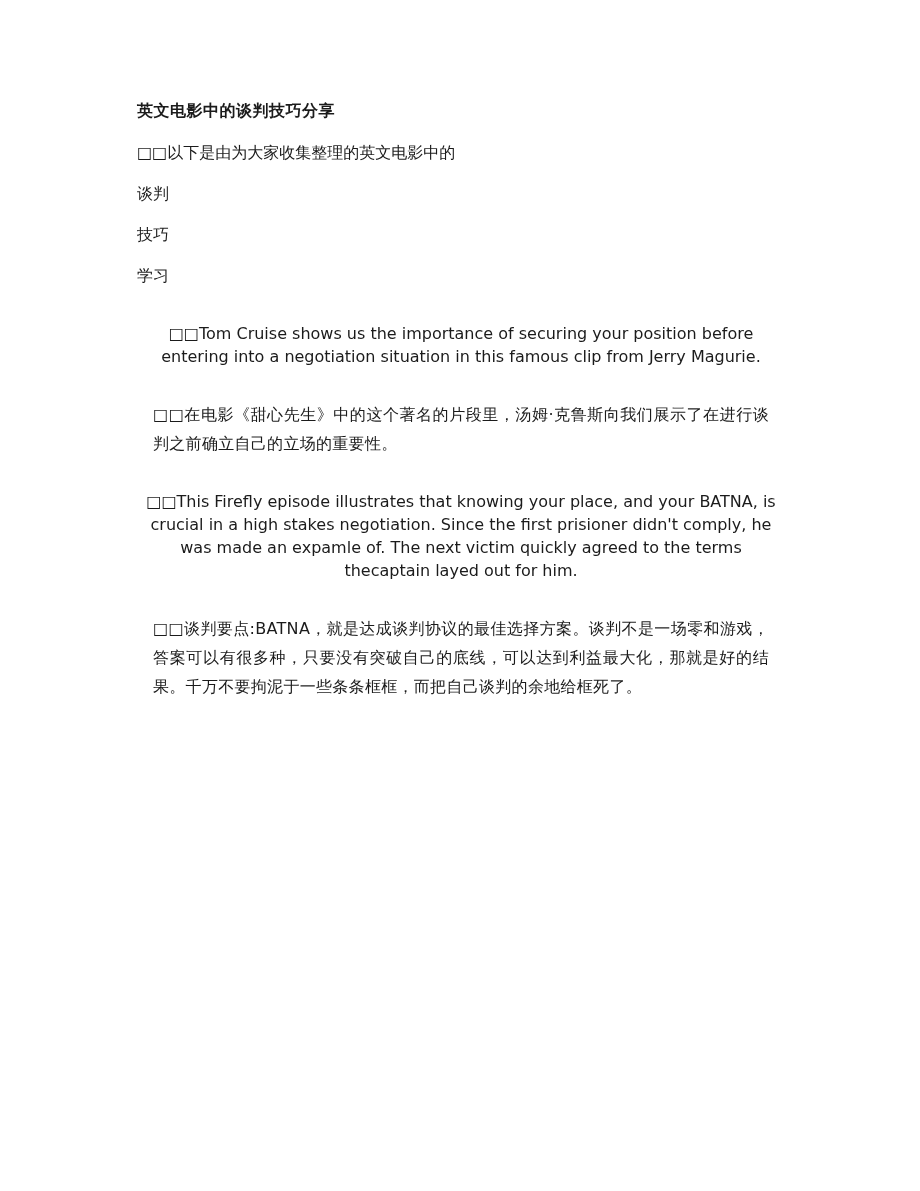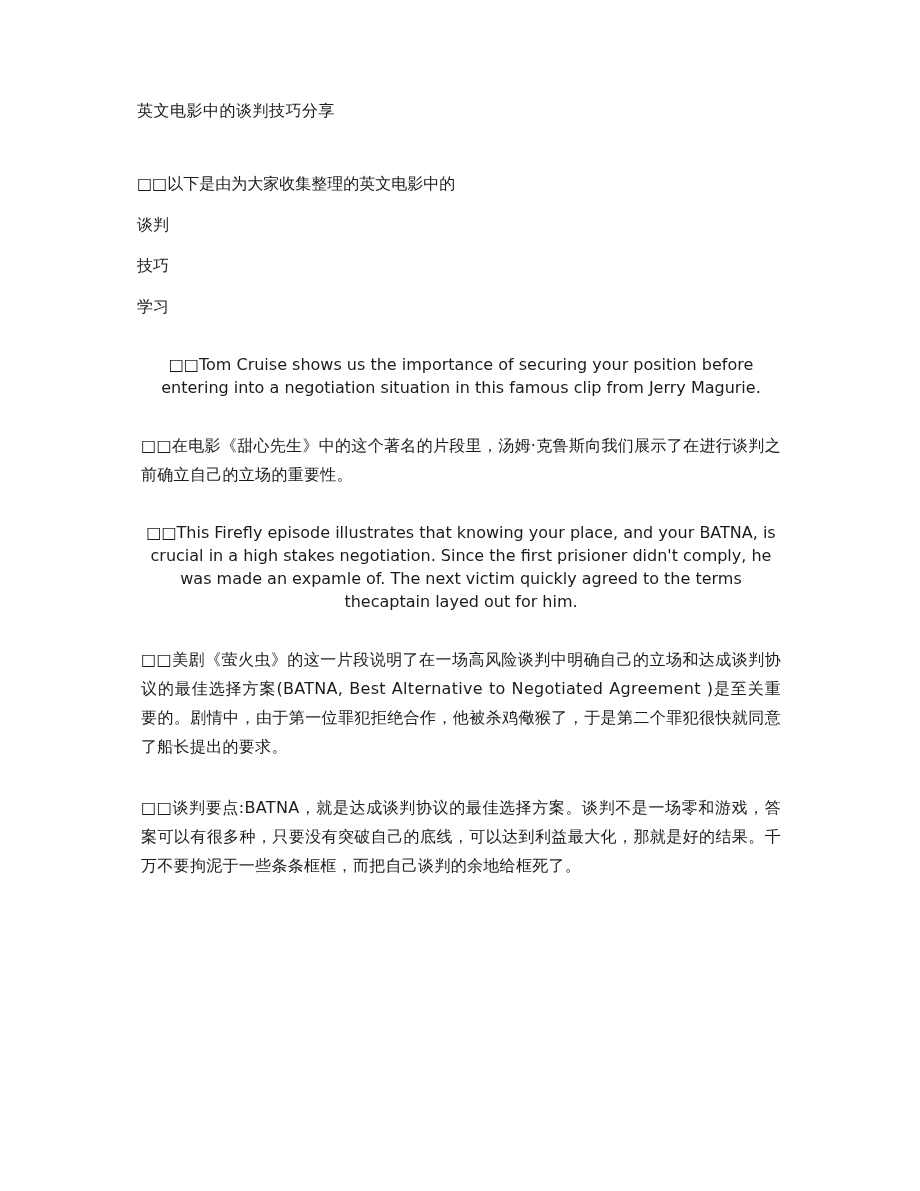--- a/index.html
+++ b/index.html
@@ -17,38 +17,38 @@
   .page {
     box-sizing: border-box;
     width: 920px;
     min-height: 1191px;
     padding: 100px 135px 60px 137px;
     background: #ffffff;
   }
   .doc-title {
     font-size: 16px;
     line-height: 22px;
-    font-weight: 400;
-    margin: 0 0 47px 0;
+    font-weight: 700;
+    margin: 0 0 16px 0;
     letter-spacing: 0.5px;
   }
   p {
     margin: 0;
     font-size: 16px;
     text-align: justify;
     text-justify: inter-ideograph;
   }
   .line-short {
     line-height: 29px;
     margin: 0 0 12px 0;
     text-align: left;
   }
   .para-zh {
     line-height: 29px;
-    margin: 32px 4px;
+    margin: 32px 16px;
     letter-spacing: 0.3px;
   }
   .para-en {
     line-height: 23px;
     margin: 32px 0;
     text-align: center;
   }
 </style>
 </head>
 <body>
@@ -67,17 +67,16 @@
   <p class="line-short">学习</p>
 
 
   <p class="para-en">□□Tom Cruise shows us the importance of securing your position before entering into a negotiation situation in this famous clip from Jerry Magurie.</p>
 
   <p class="para-zh">□□在电影《甜心先生》中的这个著名的片段里，汤姆·克鲁斯向我们展示了在进行谈判之前确立自己的立场的重要性。</p>
 
 
   <p class="para-en">□□This Firefly episode illustrates that knowing your place, and your BATNA, is crucial in a high stakes negotiation. Since the first prisioner didn't comply, he was made an expamle of. The next victim quickly agreed to the terms thecaptain layed out for him.</p>
 
-  <p class="para-zh">□□美剧《萤火虫》的这一片段说明了在一场高风险谈判中明确自己的立场和达成谈判协议的最佳选择方案(BATNA, Best Alternative to Negotiated Agreement )是至关重要的。剧情中，由于第一位罪犯拒绝合作，他被杀鸡儆猴了，于是第二个罪犯很快就同意了船长提出的要求。</p>
 
   <p class="para-zh">□□谈判要点:BATNA，就是达成谈判协议的最佳选择方案。谈判不是一场零和游戏，答案可以有很多种，只要没有突破自己的底线，可以达到利益最大化，那就是好的结果。千万不要拘泥于一些条条框框，而把自己谈判的余地给框死了。</p>
 
 </div>
 
 </body></html>

